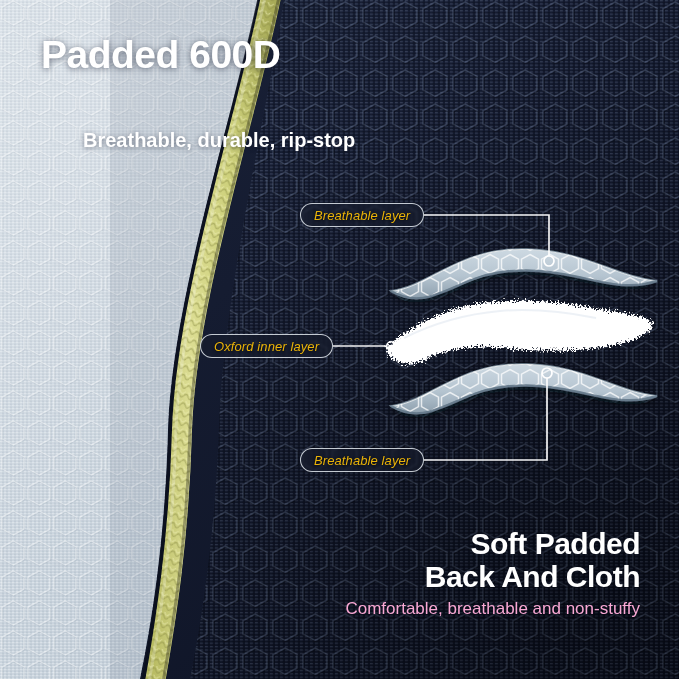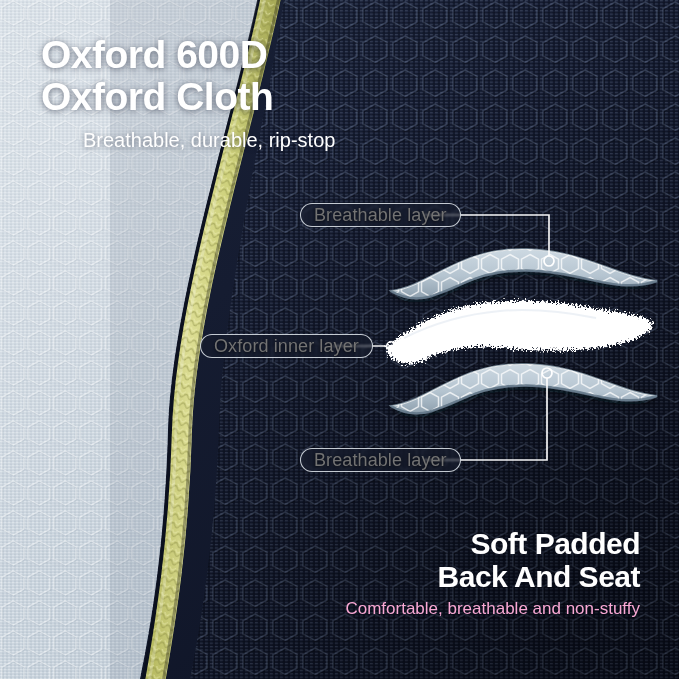--- a/index.html
+++ b/index.html
@@ -12,37 +12,37 @@
 
   
   .headline{
     position:absolute;color:#ffffff;font-weight:bold;letter-spacing:-0.5px;
     text-shadow:0 1px 6px rgba(20,26,46,.55);
   }
   #title-block{left:41px;top:34px;width:420px;}
   #title-block .l{display:block;font-size:39px;line-height:42px;font-weight:bold;color:#fff;}
   #subtitle{
     position:absolute;left:42px;top:128px;color:#ffffff;font-size:20px;
-    line-height:24px;font-weight:normal;text-shadow:0 1px 5px rgba(20,26,46,.5);padding-left:41px;
+    line-height:24px;font-weight:bold;text-shadow:0 1px 5px rgba(20,26,46,.5);padding-left:41px;
   }
   #bottom-block{position:absolute;right:39px;top:527px;width:430px;text-align:right;}
   #bottom-block .l{display:block;font-size:30px;line-height:33px;font-weight:bold;color:#fff;
     text-shadow:0 1px 6px rgba(10,14,26,.6);}
   #bottom-sub{
     position:absolute;right:39px;top:598px;color:#f9a8d4;font-size:17px;line-height:21px;
     font-weight:normal;text-align:right;text-shadow:0 1px 5px rgba(10,14,26,.6);
   }
 
   
   .pill{
     position:absolute;display:flex;align-items:center;justify-content:center;
     height:24px;border:1px solid rgba(228,234,240,.85);border-radius:13px;
-    background:rgba(22,27,43,.55);color:#737373;font-size:18px;letter-spacing:.1px;
+    background:rgba(22,27,43,.55);color:#eab308;font-size:13px;letter-spacing:.1px;
     padding:0 13px;white-space:nowrap;box-sizing:border-box;
-    text-shadow:0 1px 3px rgba(0,0,0,.65);backdrop-filter:blur(1px);
+    text-shadow:0 1px 3px rgba(0,0,0,.65);backdrop-filter:blur(1px);font-style:italic;
   }
   #pill-top{left:300px;top:203px;}
   #pill-mid{left:200px;top:334px;}
   #pill-bot{left:300px;top:448px;}
 </style>
 </head>
 <body>
 
 <div id="stage">
 
@@ -219,28 +219,27 @@
     <circle cx="549" cy="261" r="5" fill="none" stroke="#ffffff" stroke-width="1.7"></circle>
 
     <line x1="333" y1="346" x2="387" y2="346" stroke="#ffffff" stroke-width="1.7" stroke-opacity="0.95"></line>
     <circle cx="391" cy="346" r="4.2" fill="none" stroke="#ffffff" stroke-width="1.6"></circle>
 
     <polyline points="424,460 547,460 547,378" fill="none" stroke="#ffffff" stroke-width="1.7" stroke-opacity="0.95"></polyline>
     <circle cx="547" cy="373" r="5" fill="none" stroke="#ffffff" stroke-width="1.7"></circle>
   </svg>
 
   <div class="headline" id="title-block">
-    <span class="l">Oxford 600D</span>
-    <span class="l">Oxford Cloth</span>
+    <span class="l">Padded 600D</span>
   </div>
   <div id="subtitle">Breathable, durable, rip-stop</div>
 
   <div class="pill" id="pill-top">Breathable layer</div>
   <div class="pill" id="pill-mid">Oxford inner layer</div>
   <div class="pill" id="pill-bot">Breathable layer</div>
 
   <div class="headline" id="bottom-block">
     <span class="l">Soft Padded</span>
-    <span class="l">Back And Seat</span>
+    <span class="l">Back And Cloth</span>
   </div>
   <div id="bottom-sub">Comfortable, breathable and non-stuffy</div>
 
 </div>
 
 </body></html>

